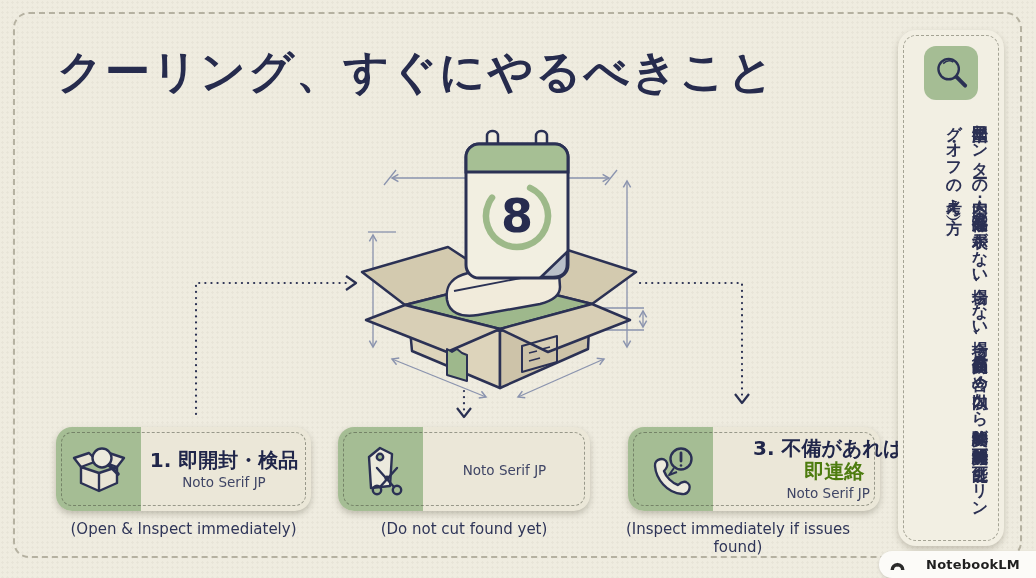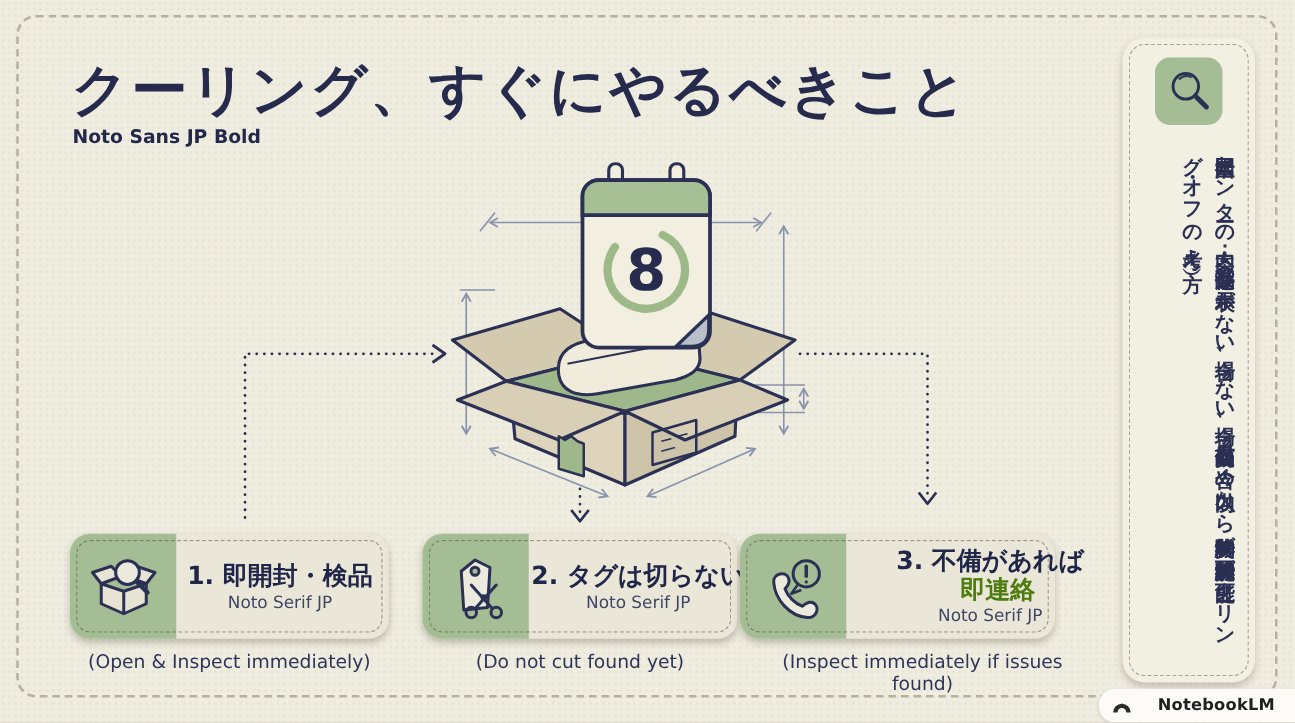--- a/index.html
+++ b/index.html
@@ -76,21 +76,20 @@
   .watermark span{font-size:13px;font-weight:600;color:#1f1f1f;letter-spacing:0.2px;}
 </style>
 </head>
 <body>
 
 <div id="canvas">
 
   <div class="outer-border"></div>
 
   <h1 class="page-title">クーリング、すぐにやるべきこと</h1>
-  <div class="title-sub">Noto Sans JP Bold</div>
 
   <svg id="illu" width="1036" height="578" viewBox="0 0 1036 578" aria-hidden="true">
     <defs>
       <marker id="dimArr" viewBox="0 0 10 10" refX="8" refY="5" markerWidth="7" markerHeight="7" orient="auto-start-reverse">
         <path d="M1,1 L8,5 L1,9" fill="none" stroke="#8a93ae" stroke-width="1.6"></path>
       </marker>
     </defs>
 
     <g stroke="#8a93ae" stroke-width="1.3" fill="none">
       <line x1="392" y1="178" x2="609" y2="178" marker-start="url(#dimArr)" marker-end="url(#dimArr)"></line>
@@ -181,28 +180,27 @@
           <circle cx="27" cy="16" r="3.2" fill="#a5bd94"></circle>
           <path d="M24,27 L41,46" stroke-linecap="round"></path>
           <path d="M44,27 L27,46" stroke-linecap="round"></path>
           <circle cx="24" cy="49" r="4.2"></circle>
           <circle cx="44" cy="49" r="4.2"></circle>
           <circle cx="34" cy="37" r="1.4" fill="#2b3154"></circle>
         </g>
       </svg>
     </div>
     <div class="step-body">
-      <div class="step-title"><span>2.</span>&nbsp;<span>タグは切らない</span></div>
       <div class="step-title-2"></div>
       <div class="step-font-label">Noto Serif JP</div>
     </div>
   </div>
   <div class="step-caption" style="left:338px;width:252px;">(Do not cut found yet)</div>
 
-  <div class="step-card" style="left:592px;width:252px;gap:38px;">
+  <div class="step-card" style="left:628px;width:252px;gap:38px;">
     <div class="dash"></div>
     <div class="step-icon-block">
       <svg width="56" height="56" viewBox="0 0 56 56">
         <g stroke="#2b3154" stroke-width="2.4" stroke-linejoin="round" fill="none">
           <path d="M12,25 c-1,-7 10,-10 12,-3 c1,3 -1,6 -3,8 c2,6 8,12 14,14 c2,-2 5,-4 8,-3 c7,3 3,13 -4,12 C24,52 13,38 12,25 Z" fill="#eceadd"></path>
           <circle cx="38" cy="18" r="10.5" fill="#a5bd94"></circle>
           <path d="M31,27 L26,34 L34,31" stroke-width="2" fill="#a5bd94"></path>
           <path d="M38,12 L38,20" stroke-width="2.8" stroke-linecap="round"></path>
           <circle cx="38" cy="24.5" r="1.3" fill="#2b3154" stroke="none"></circle>
         </g>

